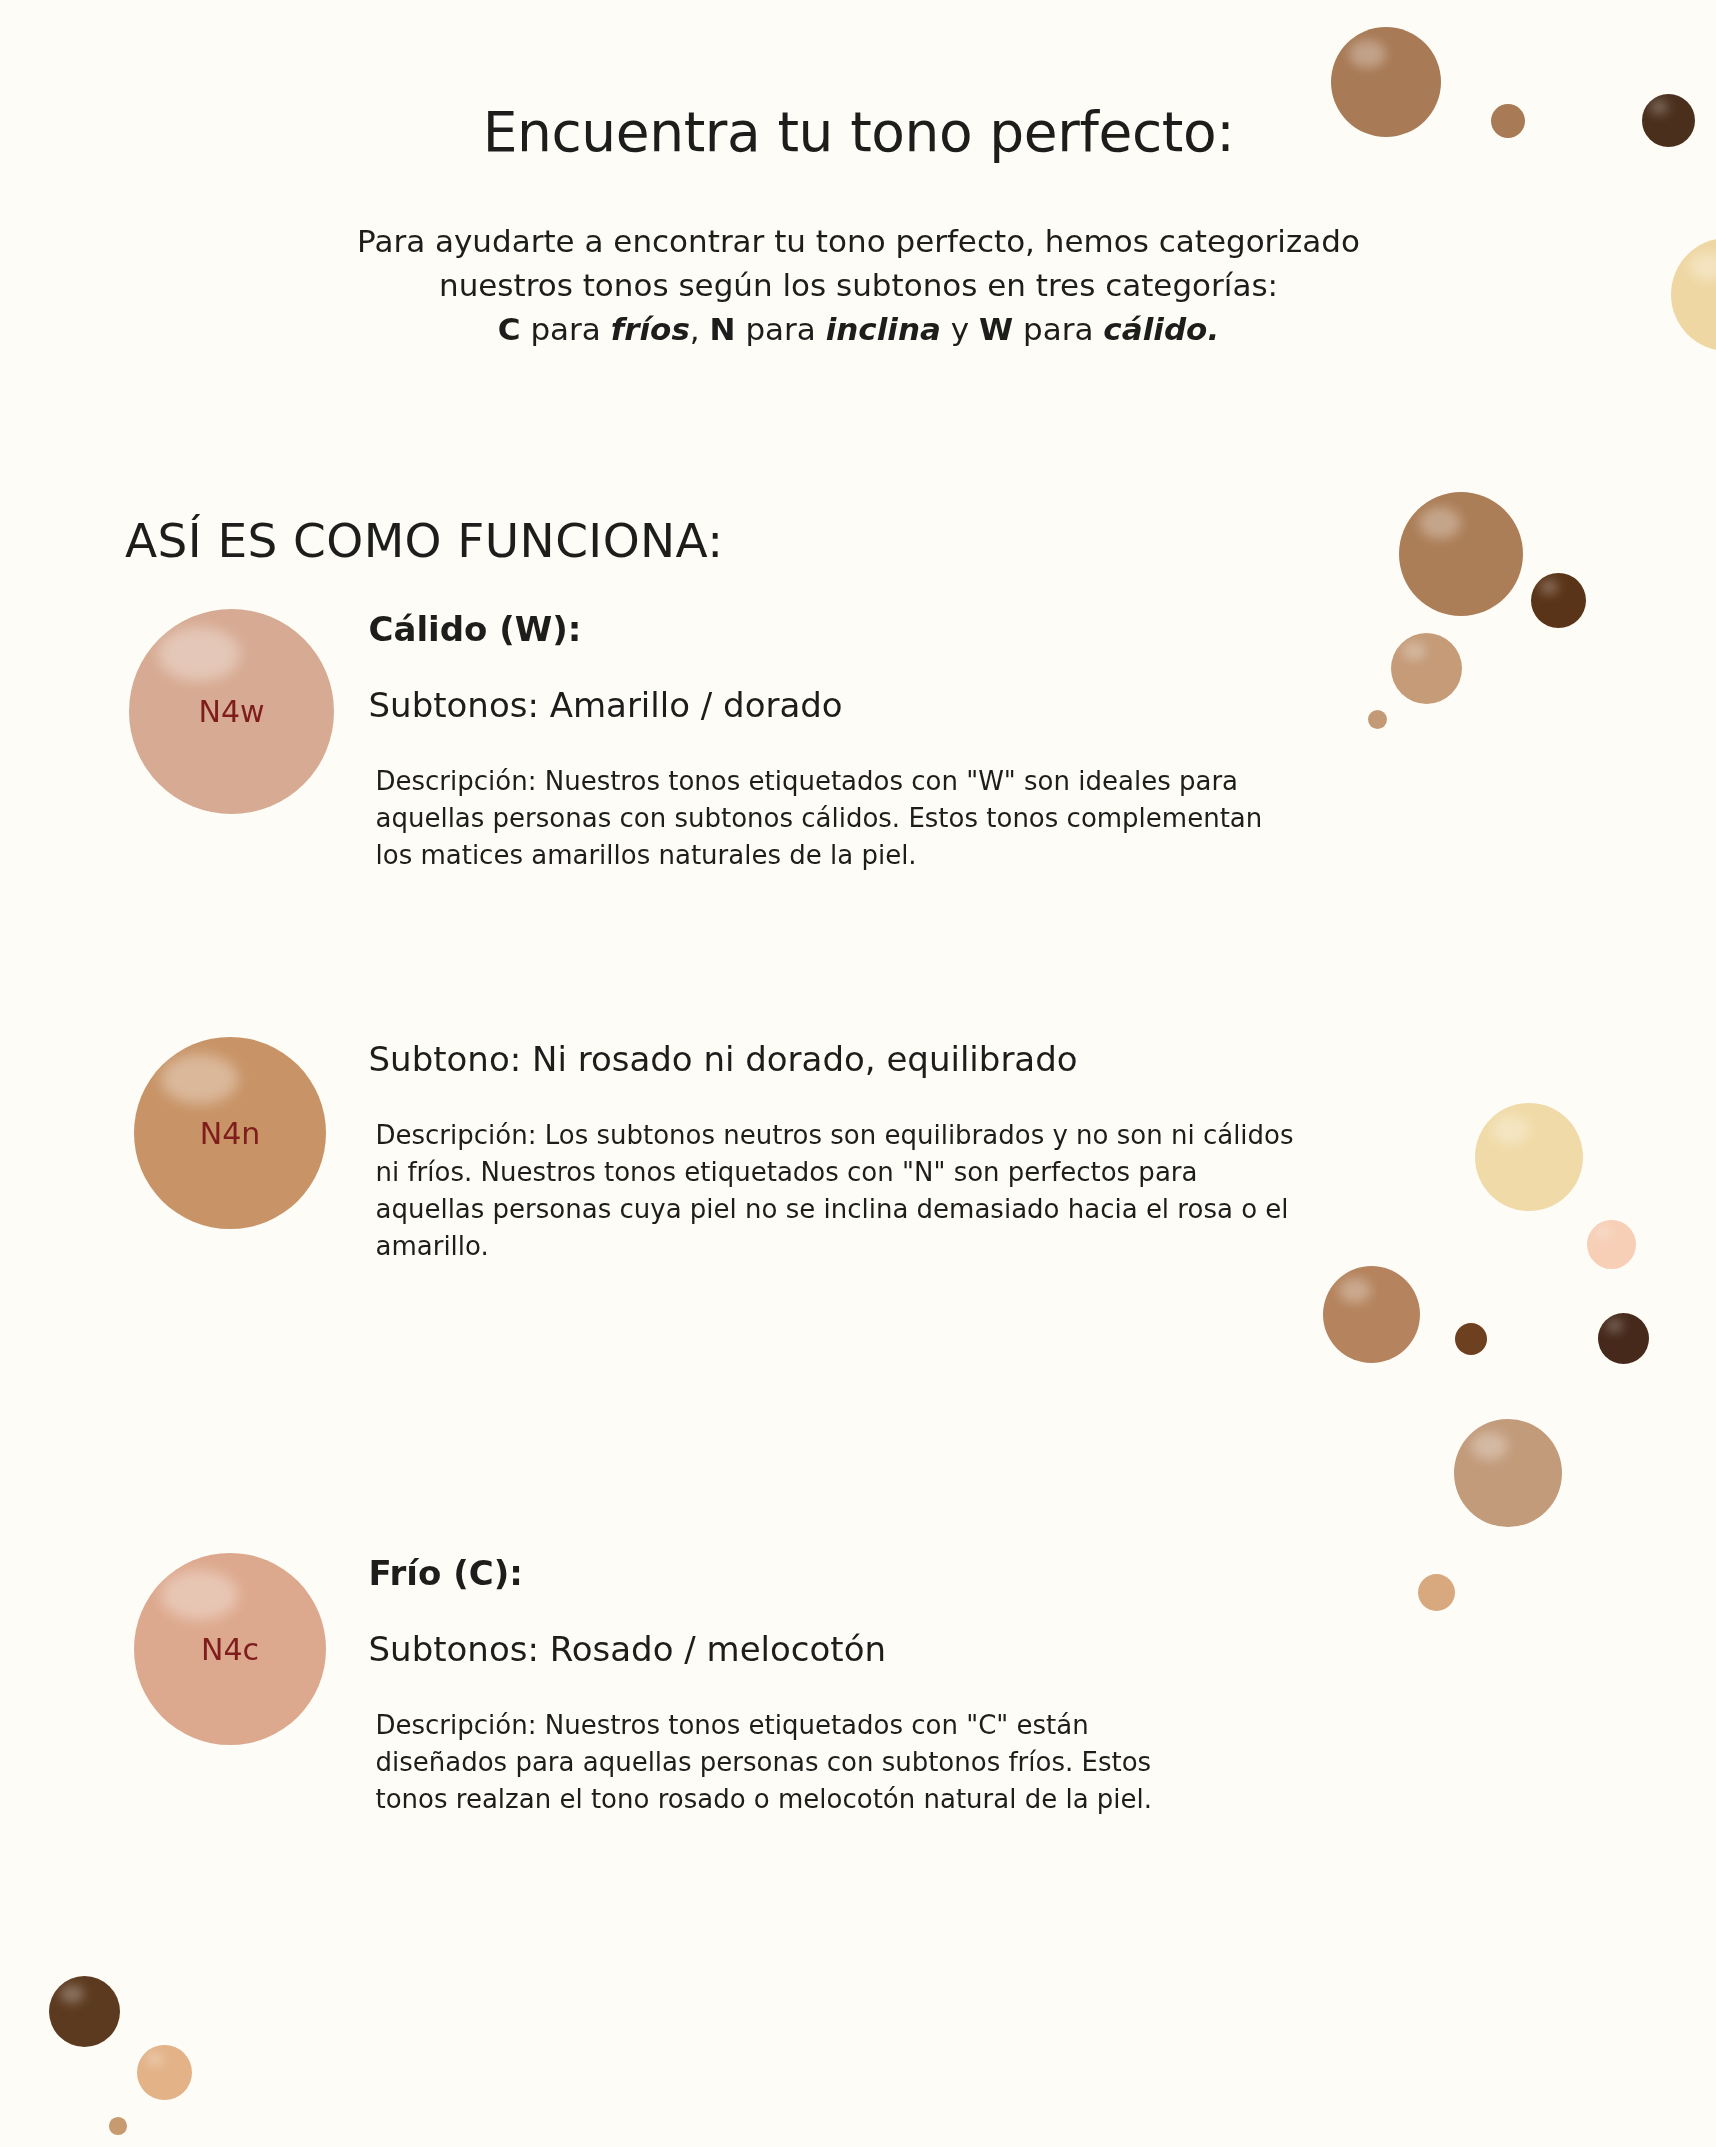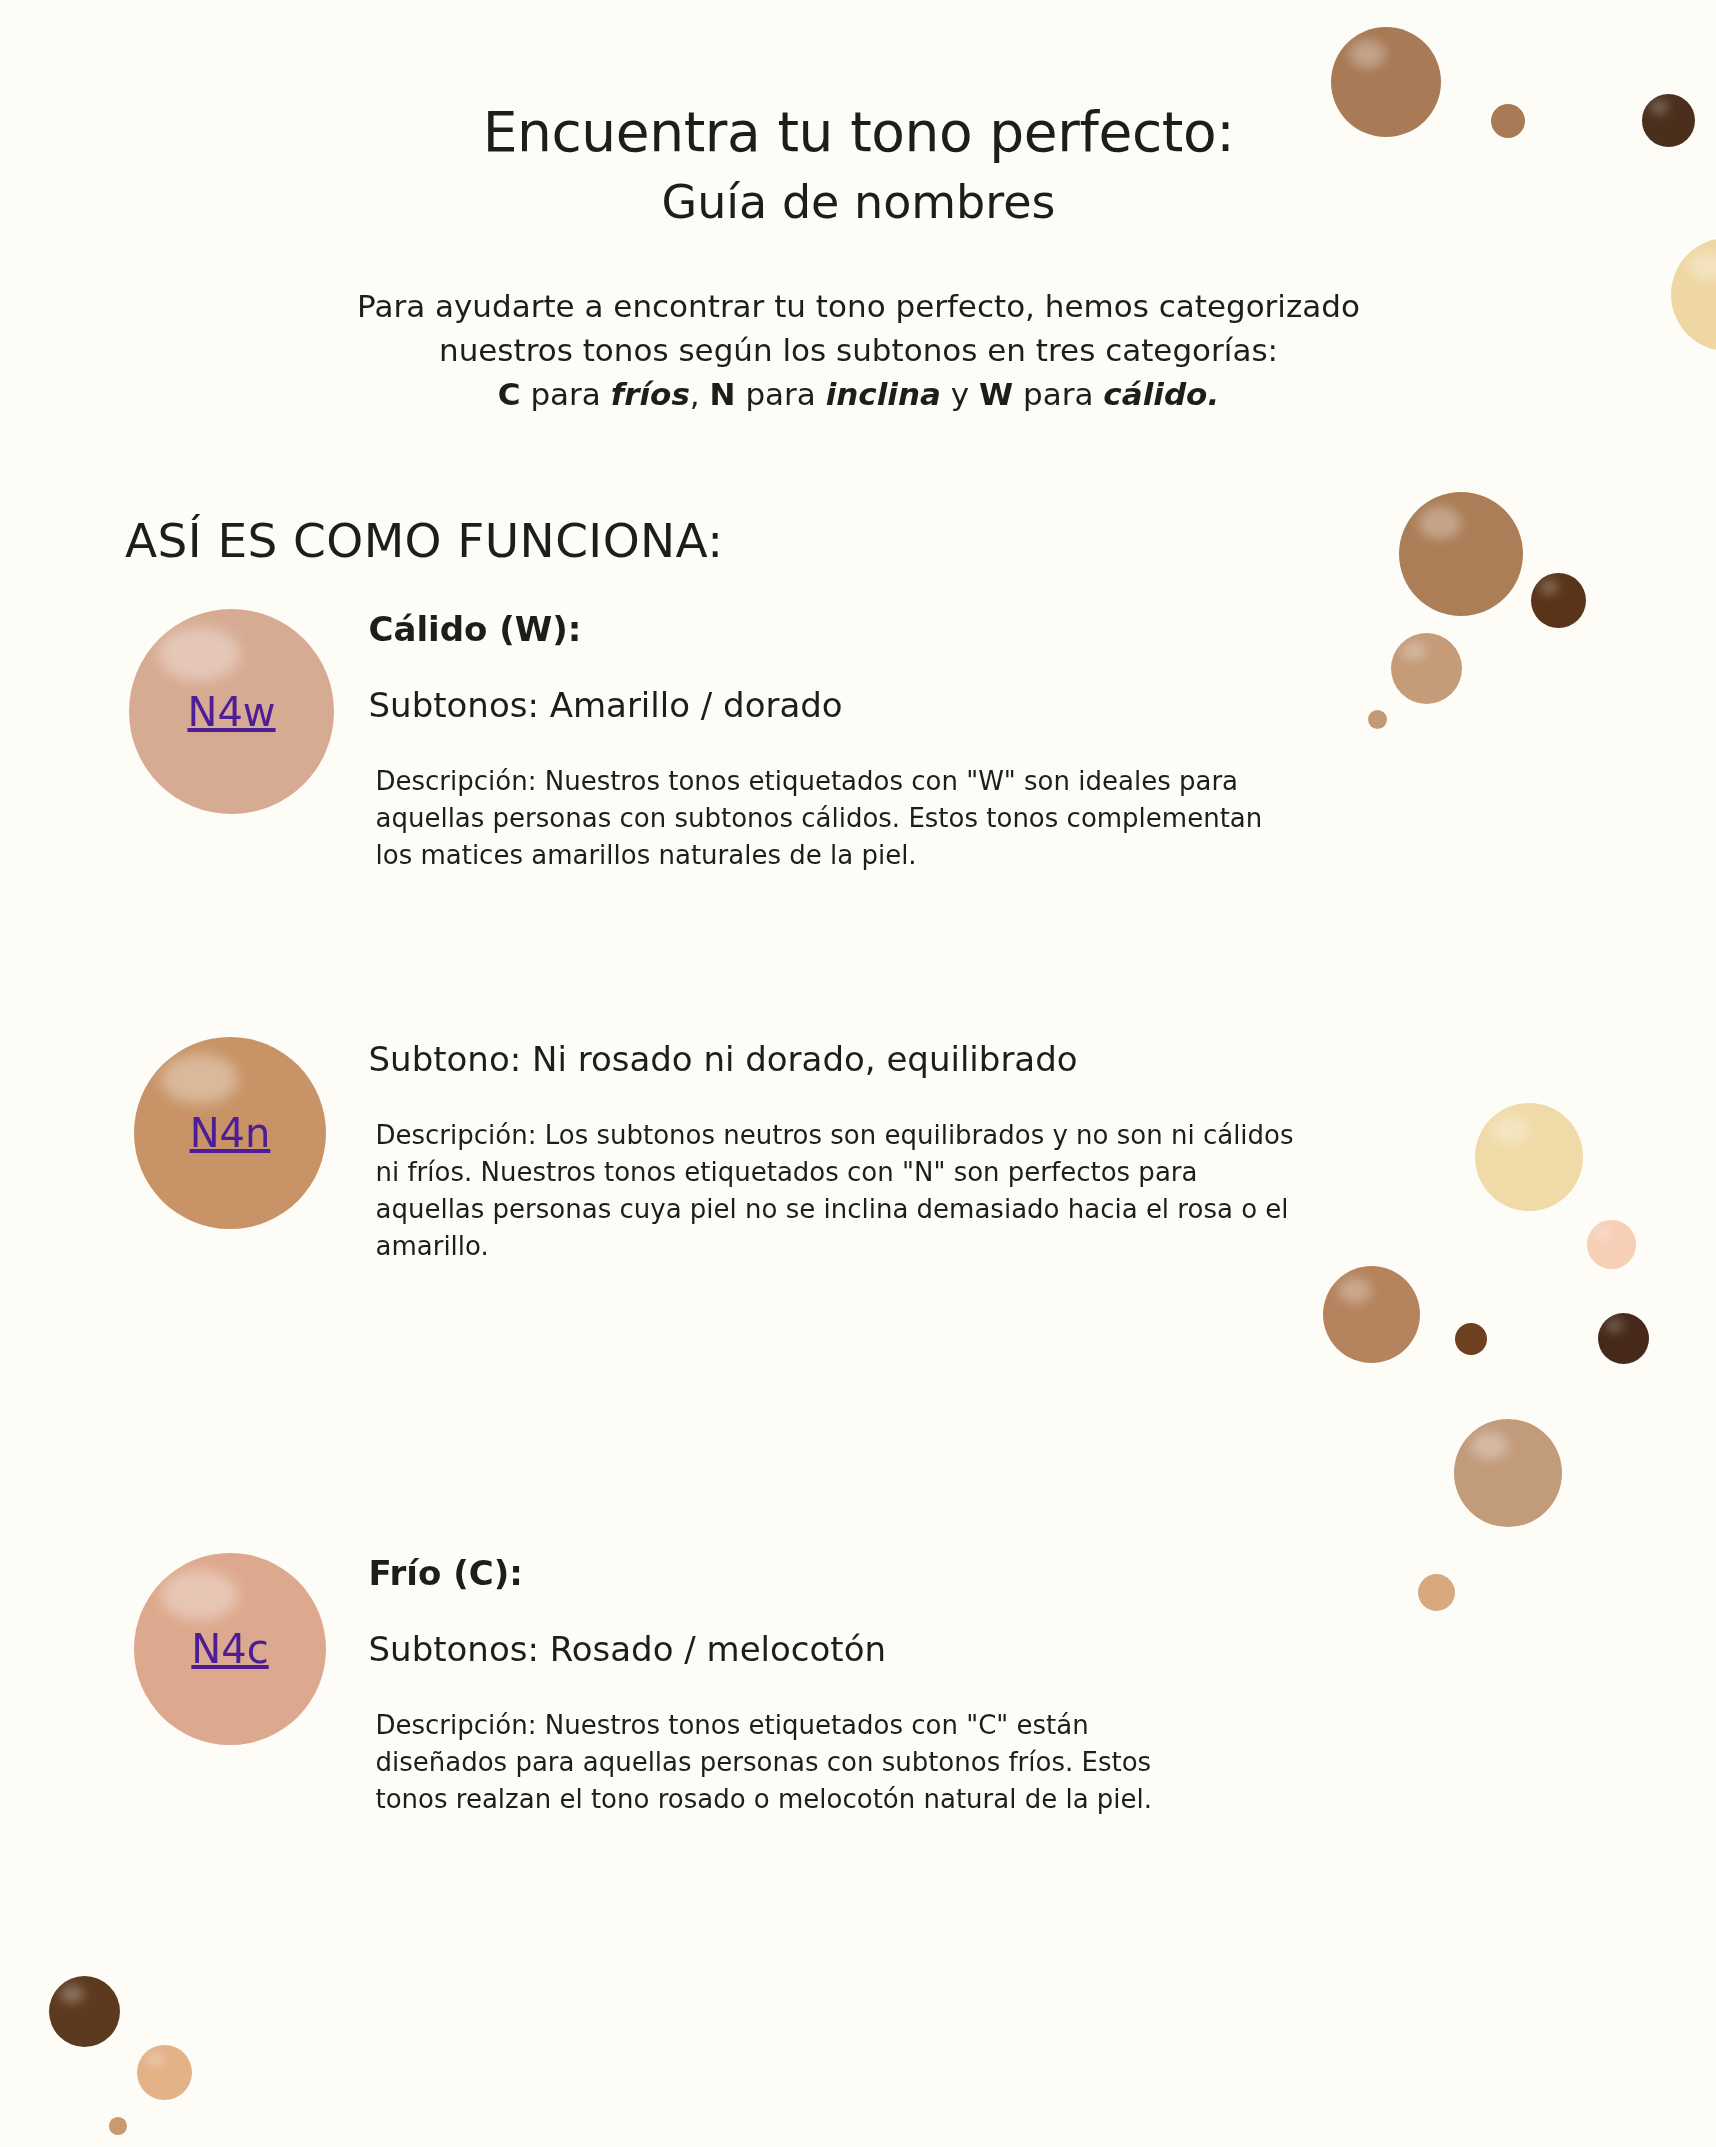--- a/index.html
+++ b/index.html
@@ -95,24 +95,23 @@
     top: 9%;
     left: 14%;
     width: 40%;
     height: 26%;
     border-radius: 50%;
     background: rgba(255,255,255,0.34);
     filter: blur(6.2px);
   }
   .swatch-label {
     position: relative;
-    font-size: 40px;
-    color: #4c1d95;
+    font-size: 30px;
+    color: #7f1d1d;
     z-index: 2;
-    text-decoration: underline;
   }
 
   .text-col {
     margin-left: 26.5px;
     max-width: 935px;
   }
   .cat-title {
     font-size: 34px;
     font-weight: 700;
     margin: 0 0 34px 0;
@@ -147,21 +146,20 @@
     <div class="blob" style="left: 1598px; top: 1313px; width: 51px; height: 51px; background: rgb(70, 41, 26);"></div>
     <div class="blob" style="left: 1454px; top: 1419px; width: 108px; height: 108px; background: rgb(194, 155, 123);"></div>
     <div class="blob small" style="left: 1418px; top: 1574px; width: 37px; height: 37px; background: rgb(216, 169, 127);"></div>
     <div class="blob" style="left: 49px; top: 1976px; width: 71px; height: 71px; background: rgb(92, 58, 31);"></div>
     <div class="blob" style="left: 137px; top: 2045px; width: 55px; height: 55px; background: rgb(227, 178, 135);"></div>
     <div class="blob small" style="left: 109px; top: 2117px; width: 17.6px; height: 17.6px; background: rgb(200, 154, 112);"></div>
   </div>
 
 <div class="header">
   <h1 class="title-main">Encuentra tu tono perfecto:</h1>
-  <h2 class="title-sub">Guía de nombres</h2>
 </div>
 
 <div class="intro">
   <div>Para ayudarte a encontrar tu tono perfecto, hemos categorizado</div>
   <div>nuestros tonos según los subtonos en tres categorías:</div>
   <div>
     <span class="b">C</span><span> para </span><span class="i">fríos</span><span>, </span><span class="b">N</span><span> para </span><span class="i">inclina</span><span> y </span><span class="b">W</span><span> para </span><span class="i">cálido.</span>
   </div>
 </div>
 

